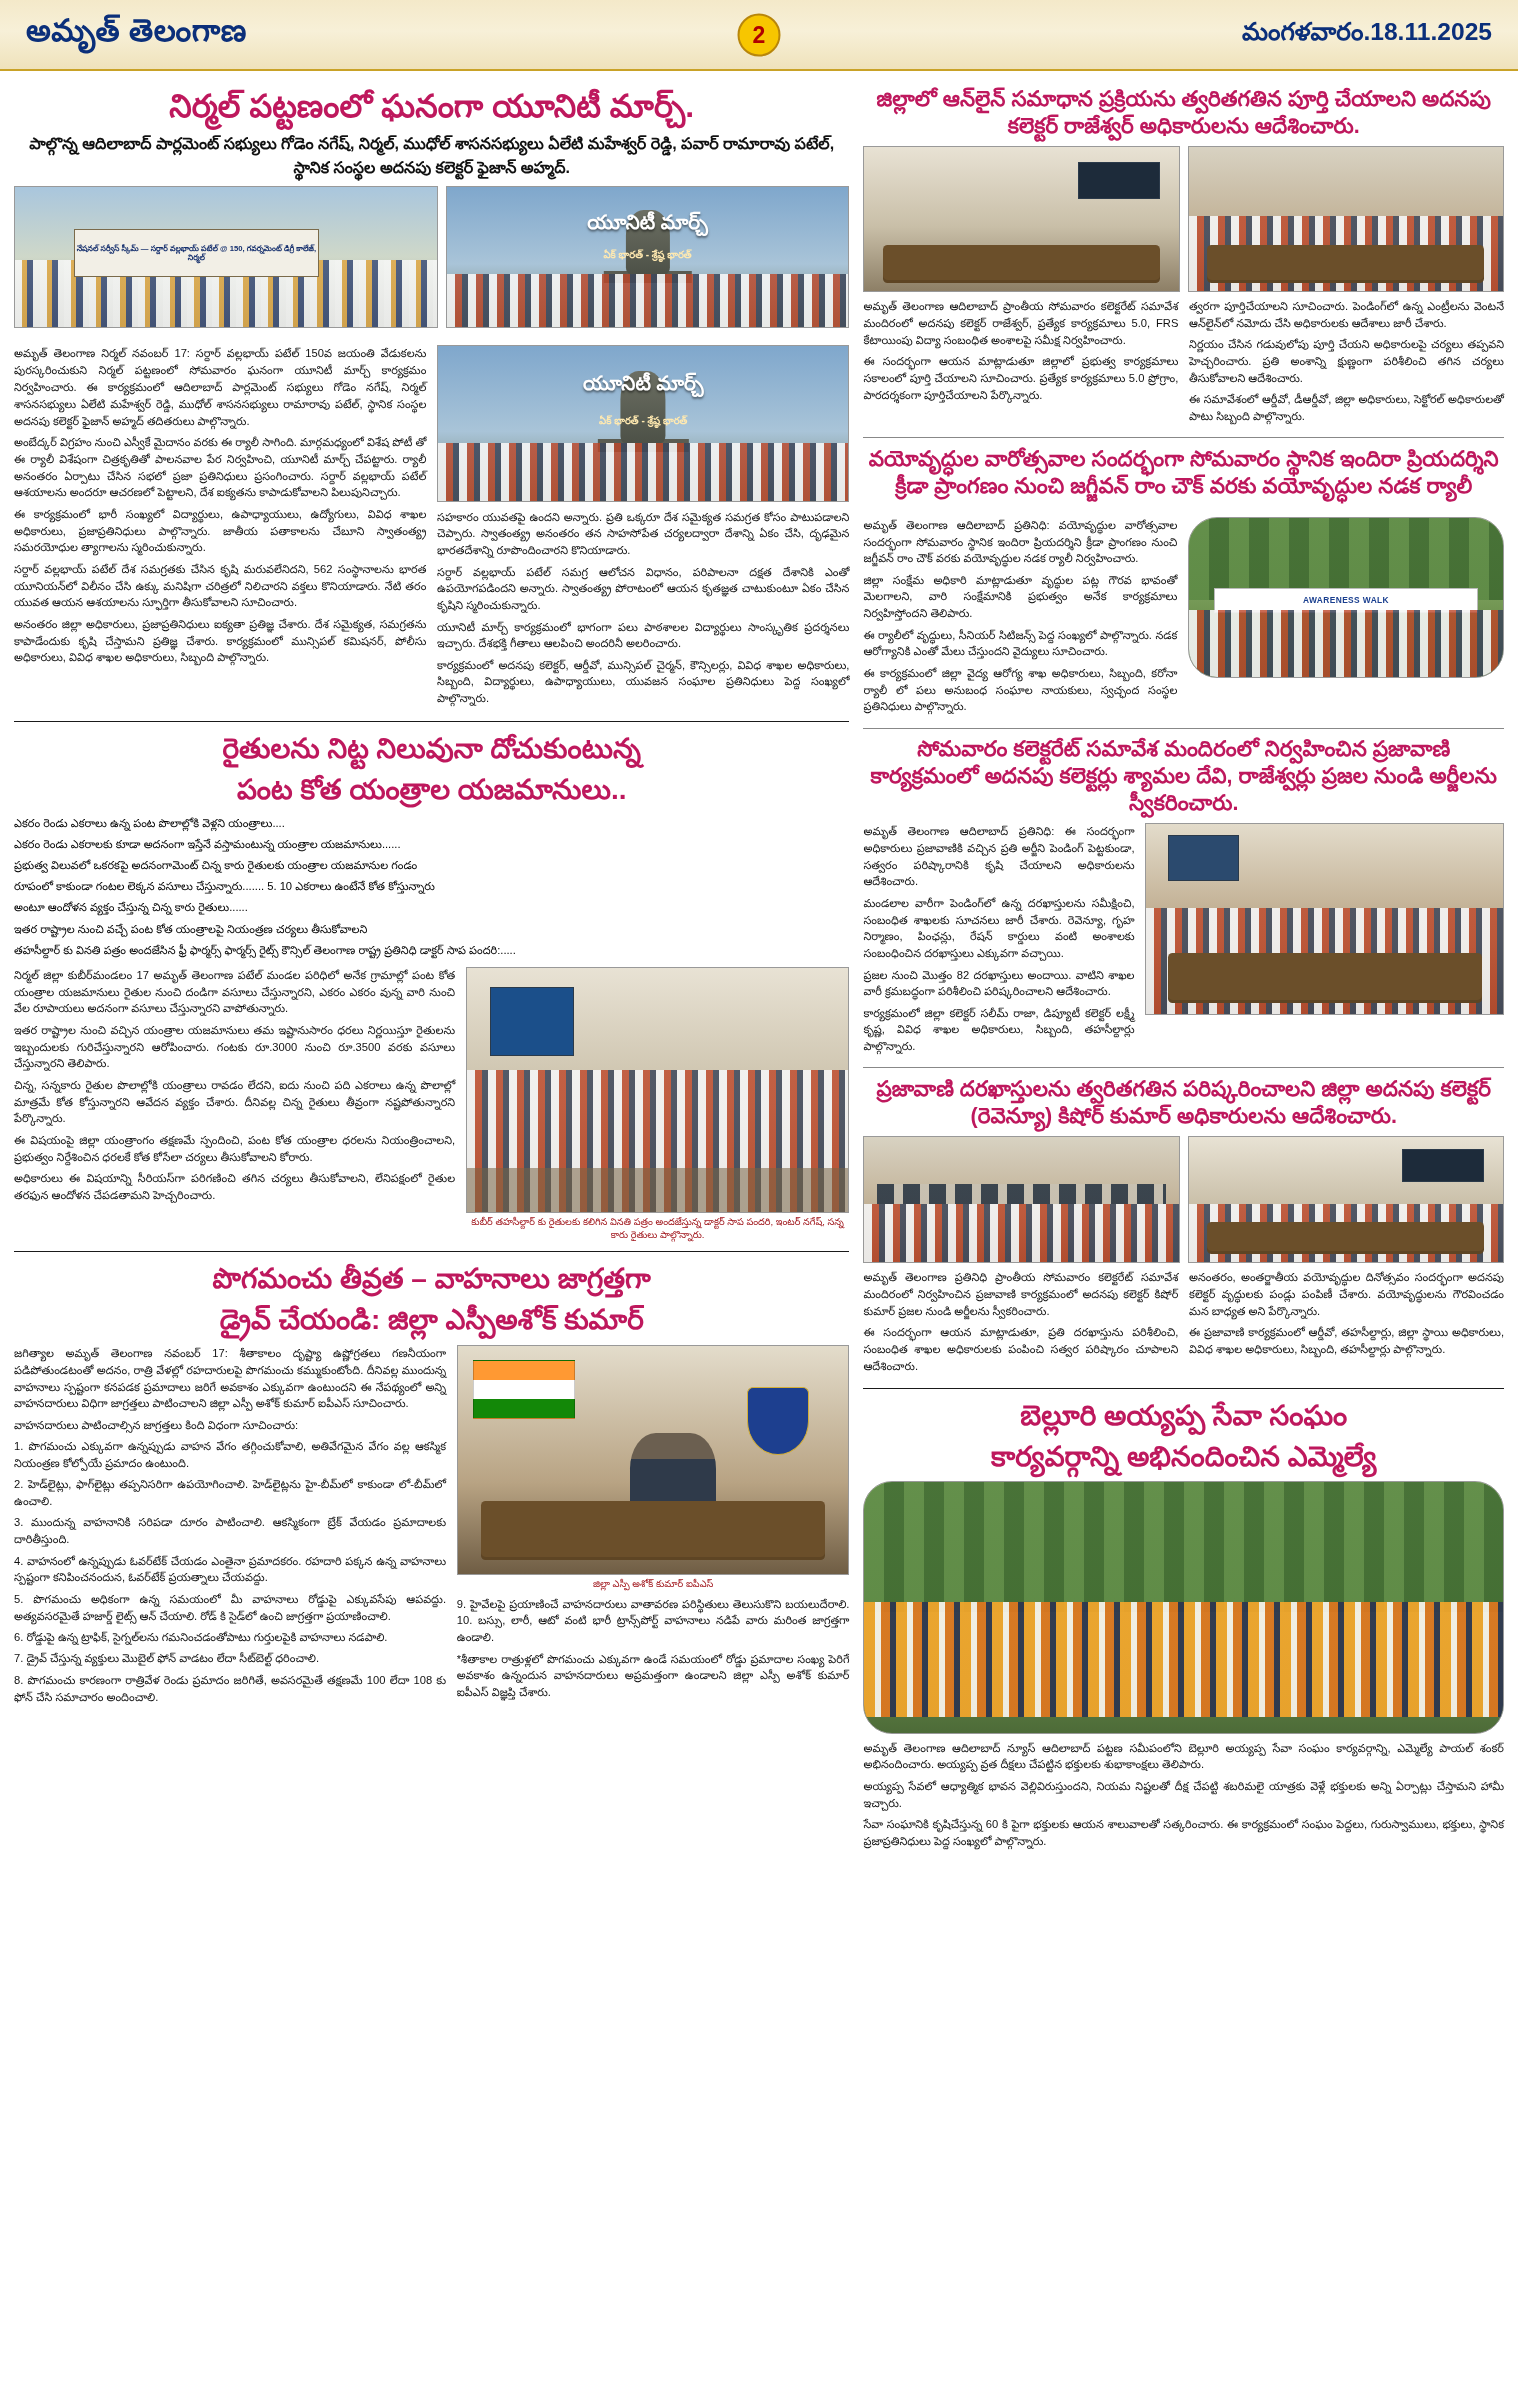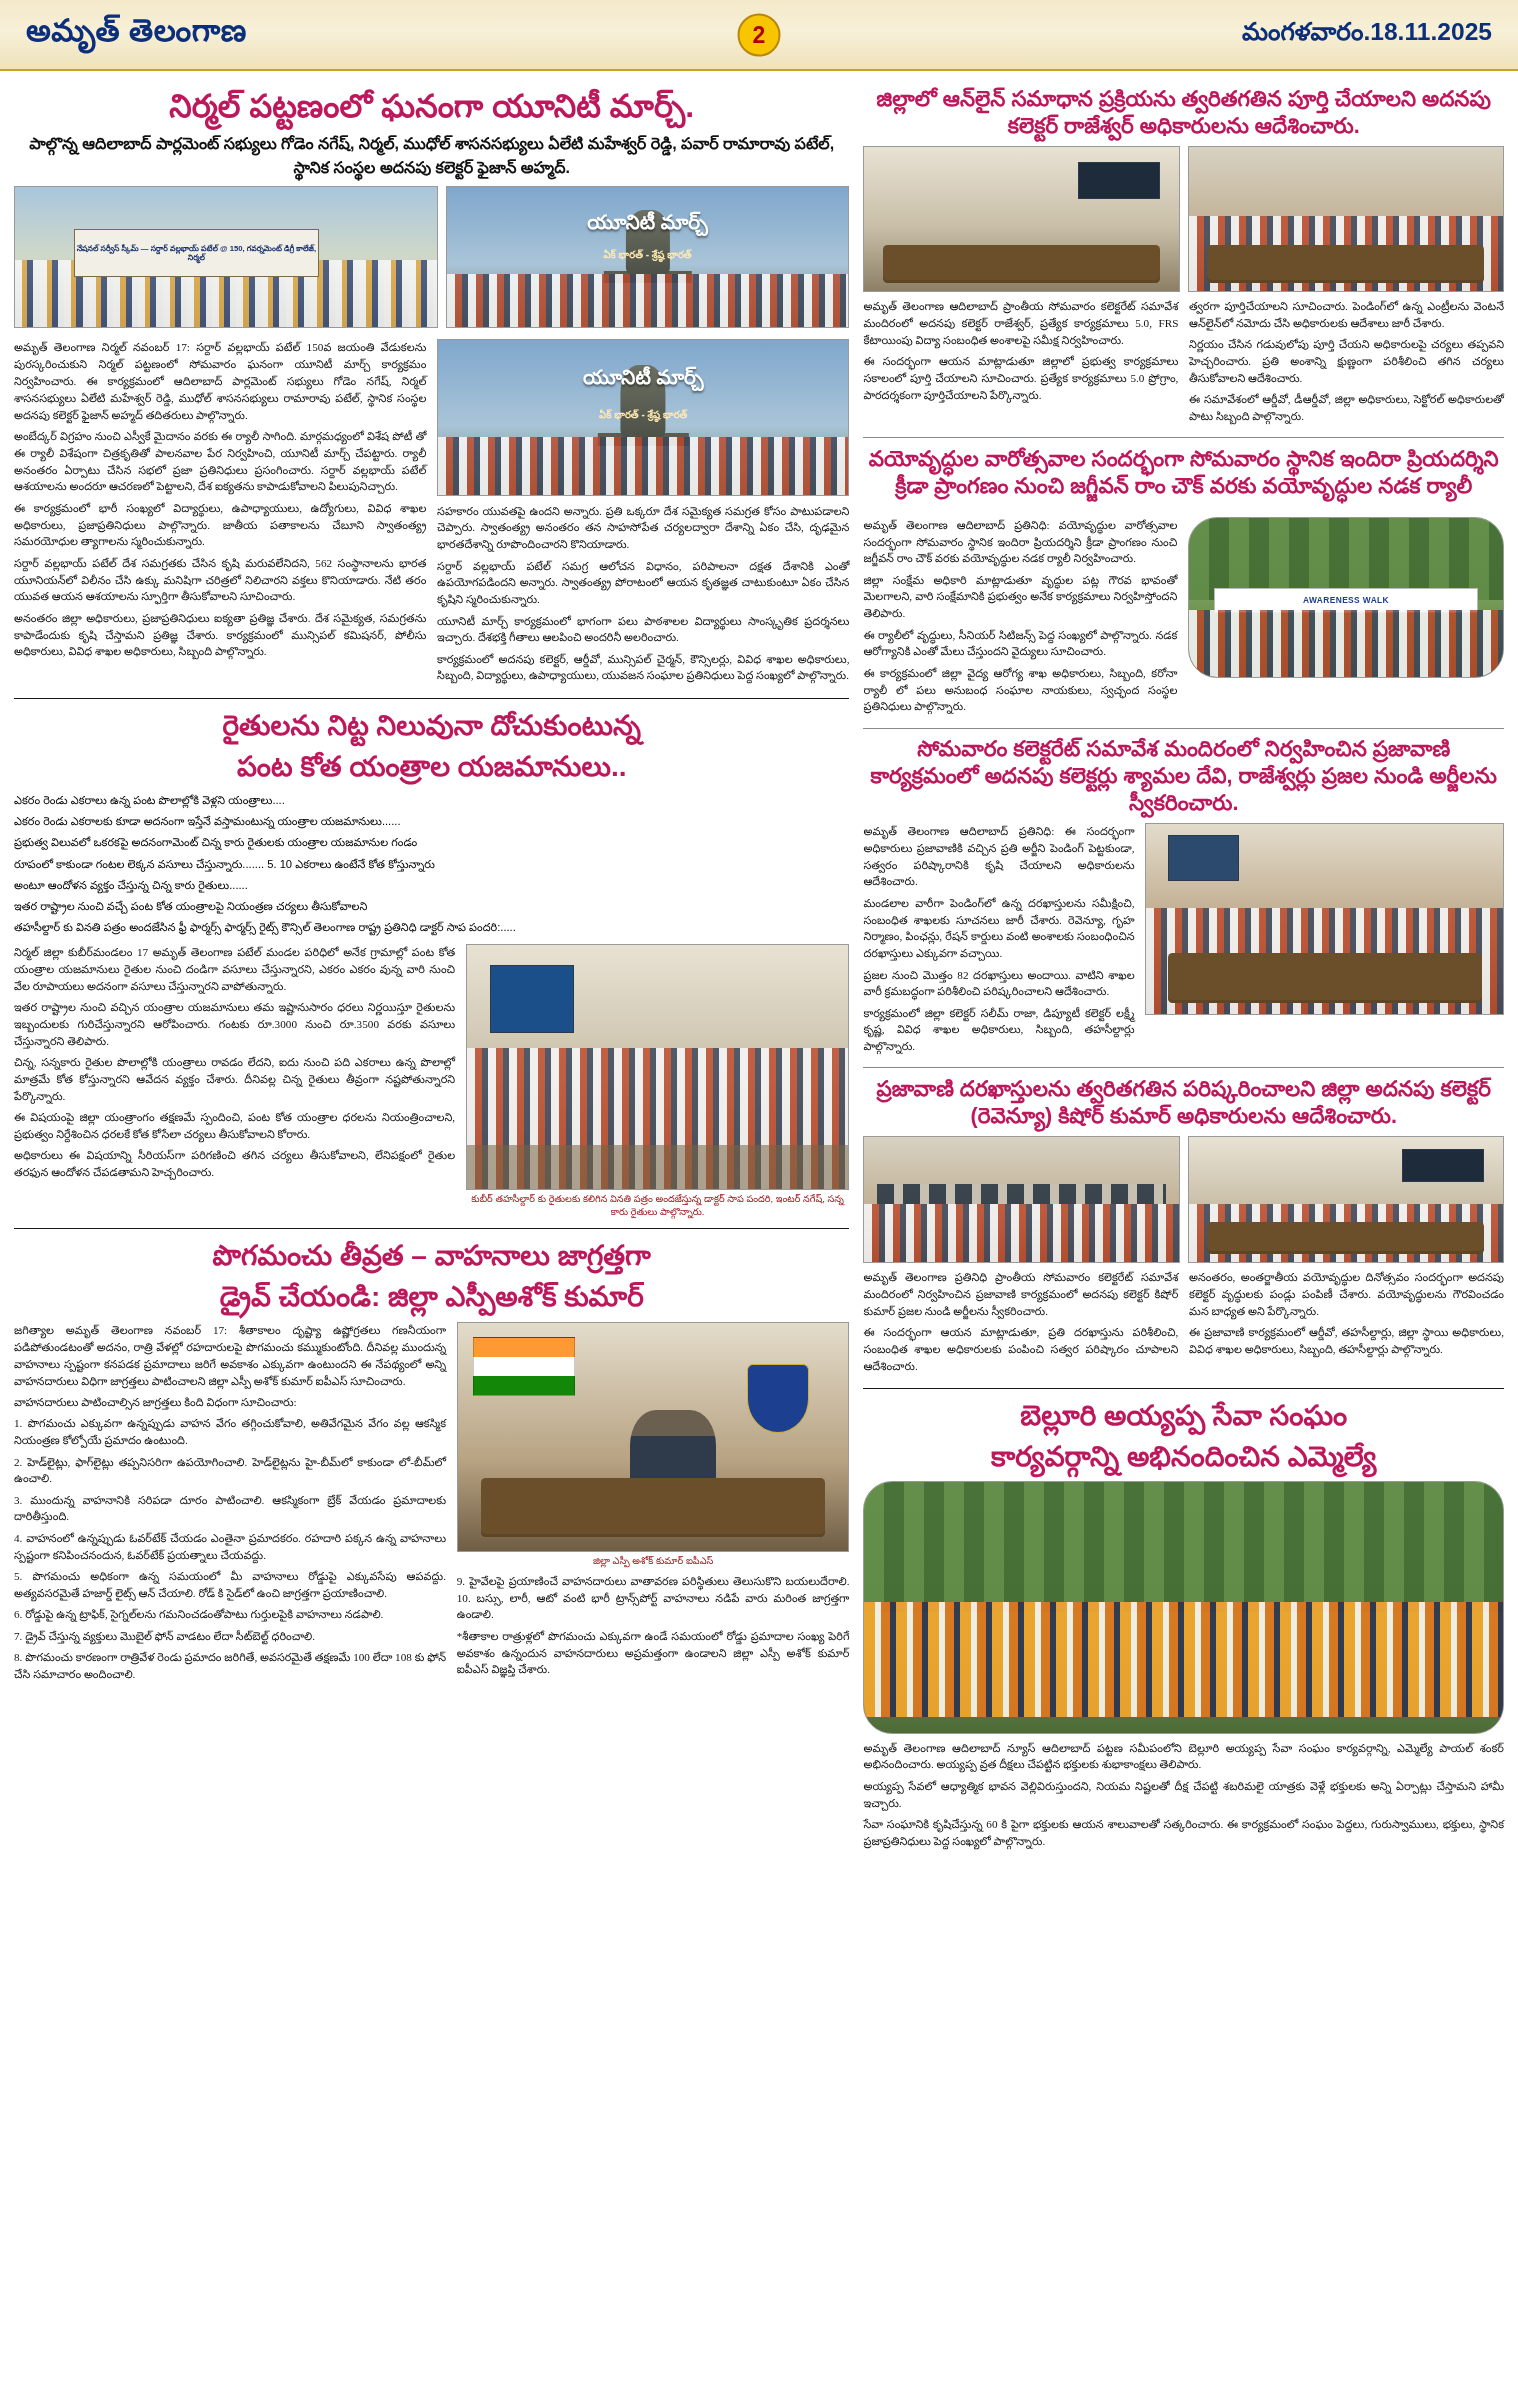--- a/index.html
+++ b/index.html
@@ -85,21 +85,20 @@
     text-align: center;
     line-height: 1.45;
     margin: 3.1px 0 7.7px 0;
   }
 
   .body-text {
     font-size: 11.2px;
     line-height: 1.5;
     color: #111;
     text-align: justify;
-    font-family: Liberation Serif, serif;
   }
   .body-text p { margin: 0 0 4.6px 0; }
 
   .rule {
     border: 0;
     border-top: 1.5px solid #1a1a1a;
     margin: 9.2px 0;
   }
   .rule-thin {
     border: 0;
@@ -266,21 +265,21 @@
           </div>
           <div class="photo ph-statue" style="height:142px; flex:1">
             <div class="plinth"></div>
             <div class="statue"></div>
             <div class="banner-text">యూనిటీ మార్చ్</div>
             <div class="banner-sub">ఏక్ భారత్ - శ్రేష్ఠ భారత్</div>
             <div class="crowd2"></div>
           </div>
         </div>
 
-        <div class="two-col-flow" style="margin-top:11px">
+        <div class="two-col-flow" style="margin-top:17px">
           <div class="body-text">
             <p>అమృత్ తెలంగాణ నిర్మల్ నవంబర్ 17: సర్దార్ వల్లభాయ్ పటేల్ 150వ జయంతి వేడుకలను పురస్కరించుకుని నిర్మల్ పట్టణంలో సోమవారం ఘనంగా యూనిటీ మార్చ్ కార్యక్రమం నిర్వహించారు. ఈ కార్యక్రమంలో ఆదిలాబాద్ పార్లమెంట్ సభ్యులు గోడెం నగేష్, నిర్మల్ శాసనసభ్యులు ఏలేటి మహేశ్వర్ రెడ్డి, ముధోల్ శాసనసభ్యులు రామారావు పటేల్, స్థానిక సంస్థల అదనపు కలెక్టర్ ఫైజాన్ అహ్మద్ తదితరులు పాల్గొన్నారు.</p>
             <p>అంబేద్కర్ విగ్రహం నుంచి ఎస్వీకే మైదానం వరకు ఈ ర్యాలీ సాగింది. మార్గమధ్యంలో విశేష పోటీ తో ఈ ర్యాలీ విశేషంగా చిత్రకృతితో పాలనవాల పేర నిర్వహించి, యూనిటీ మార్చ్ చేపట్టారు. ర్యాలీ అనంతరం ఏర్పాటు చేసిన సభలో ప్రజా ప్రతినిధులు ప్రసంగించారు. సర్దార్ వల్లభాయ్ పటేల్ ఆశయాలను అందరూ ఆచరణలో పెట్టాలని, దేశ ఐక్యతను కాపాడుకోవాలని పిలుపునిచ్చారు.</p>
             <p>ఈ కార్యక్రమంలో భారీ సంఖ్యలో విద్యార్థులు, ఉపాధ్యాయులు, ఉద్యోగులు, వివిధ శాఖల అధికారులు, ప్రజాప్రతినిధులు పాల్గొన్నారు. జాతీయ పతాకాలను చేబూని స్వాతంత్య్ర సమరయోధుల త్యాగాలను స్మరించుకున్నారు.</p>
             <p>సర్దార్ వల్లభాయ్ పటేల్ దేశ సమగ్రతకు చేసిన కృషి మరువలేనిదని, 562 సంస్థానాలను భారత యూనియన్‌లో విలీనం చేసి ఉక్కు మనిషిగా చరిత్రలో నిలిచారని వక్తలు కొనియాడారు. నేటి తరం యువత ఆయన ఆశయాలను స్ఫూర్తిగా తీసుకోవాలని సూచించారు.</p>
             <p>అనంతరం జిల్లా అధికారులు, ప్రజాప్రతినిధులు ఐక్యతా ప్రతిజ్ఞ చేశారు. దేశ సమైక్యత, సమగ్రతను కాపాడేందుకు కృషి చేస్తామని ప్రతిజ్ఞ చేశారు. కార్యక్రమంలో మున్సిపల్ కమిషనర్, పోలీసు అధికారులు, వివిధ శాఖల అధికారులు, సిబ్బంది పాల్గొన్నారు.</p>
           </div>
           <div>
             <div class="photo ph-statue" style="height:157px">
               <div class="plinth"></div>

